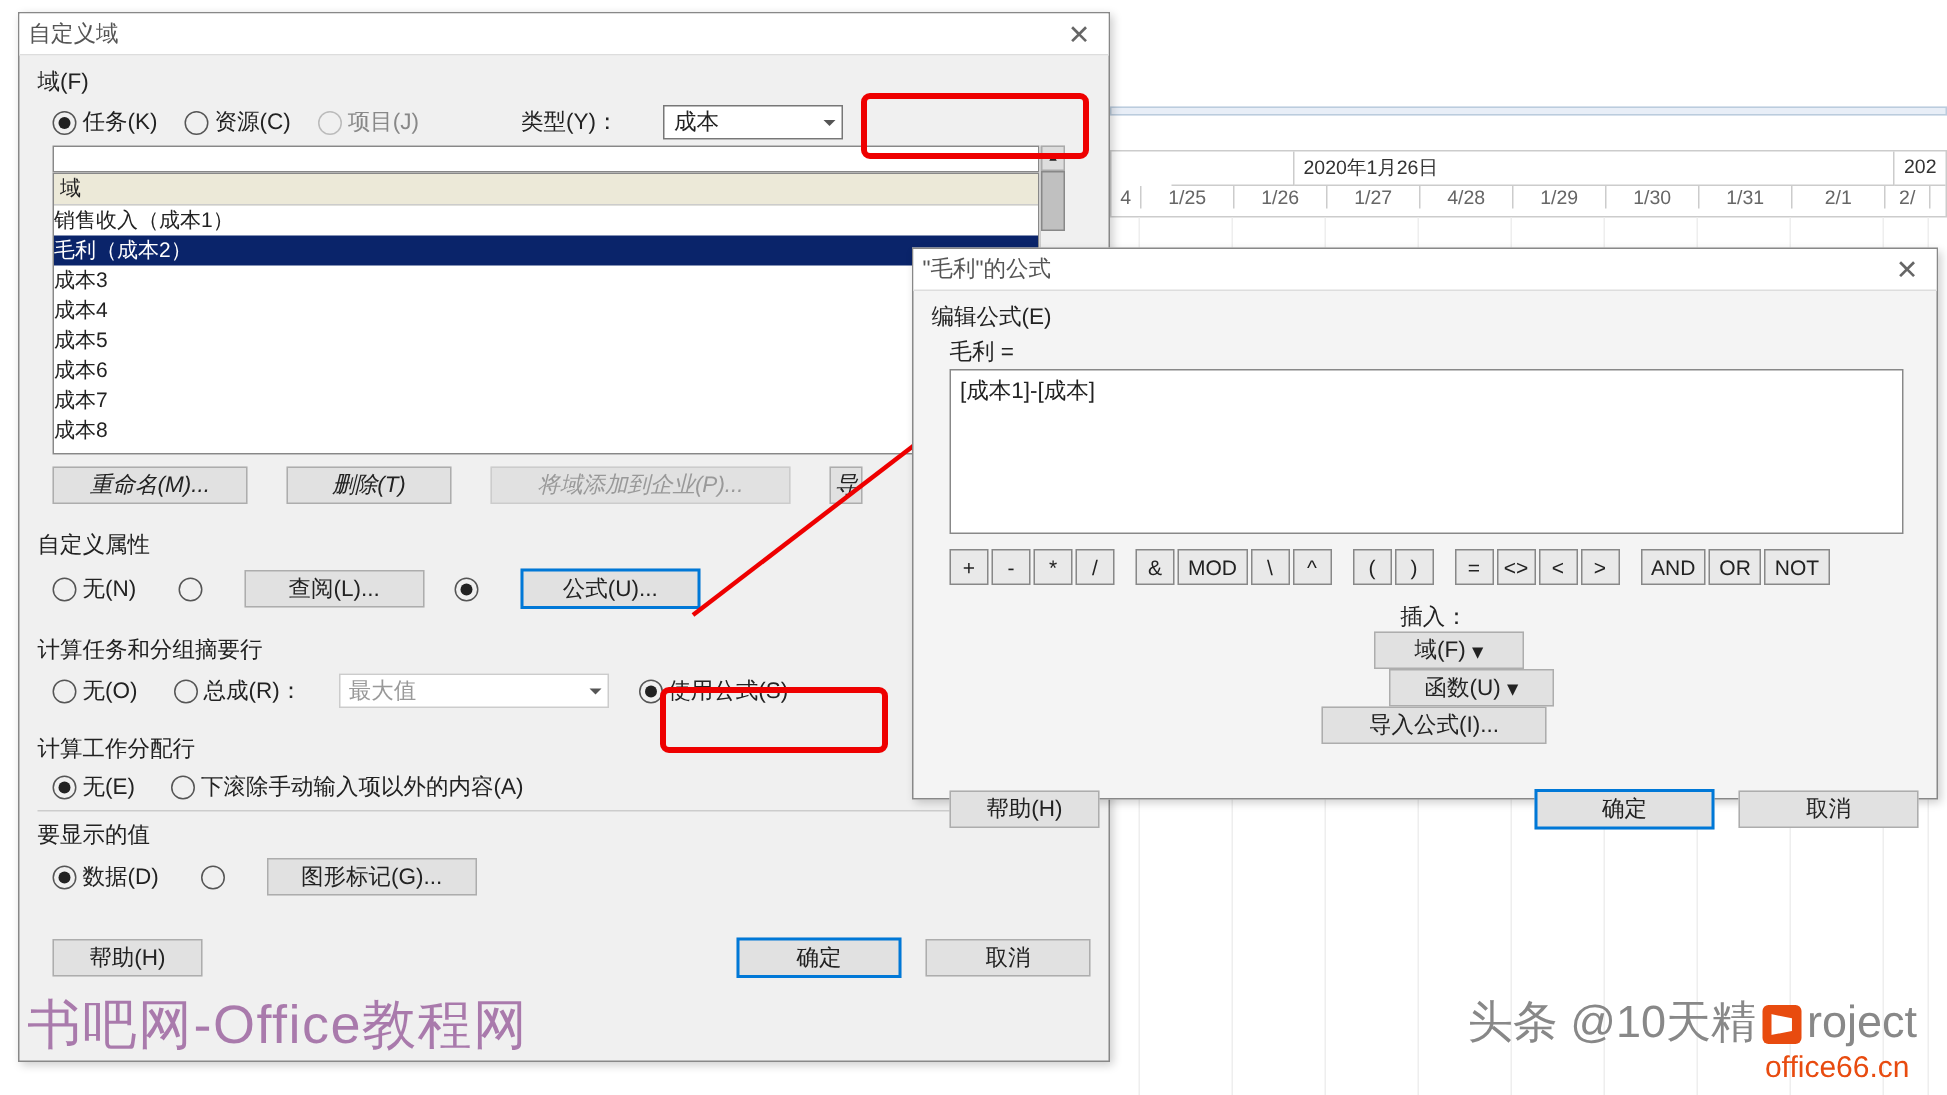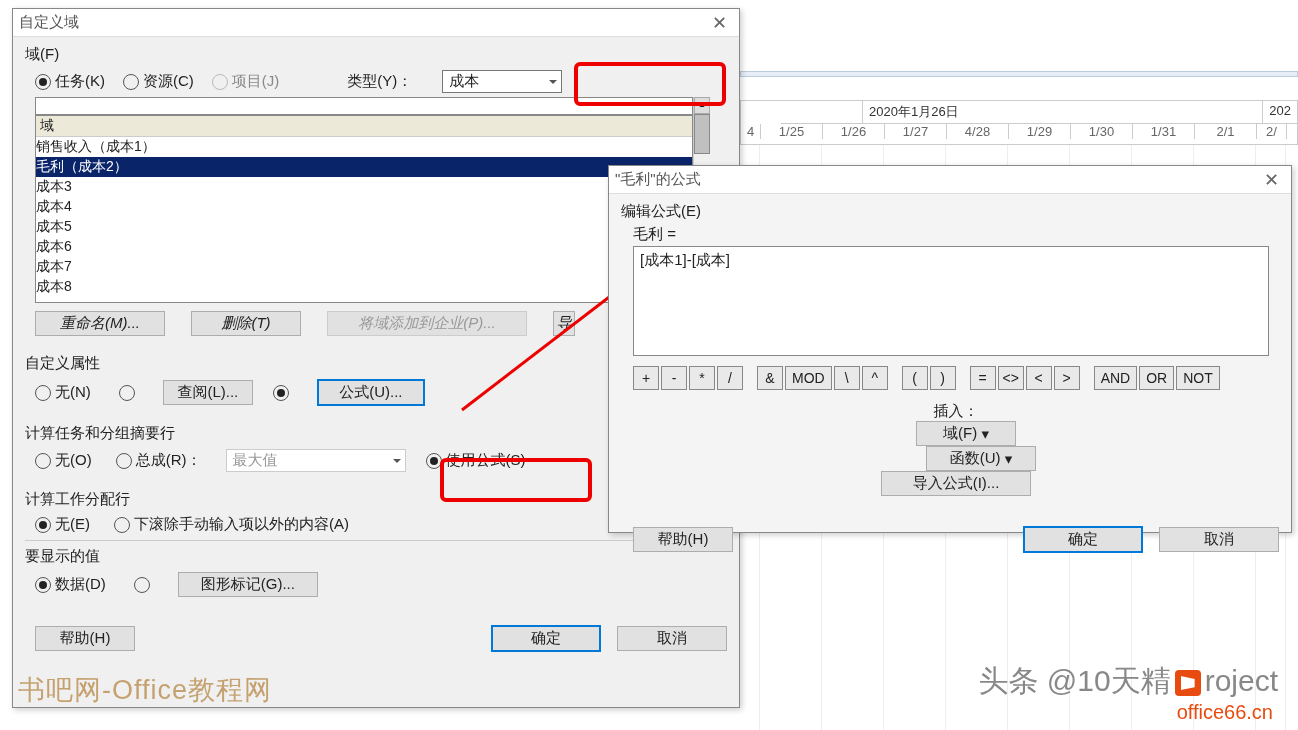--- a/index.html
+++ b/index.html
@@ -27,21 +27,21 @@
   .scrollbar { position:absolute; right:-18px; top:0; width:17px; height:100%; background:#f0f0f0; border-left:1px solid #ccc; display:flex; flex-direction:column; }
   .sb-btn { height:17px; background:#ddd; border:1px solid #aaa; font-size:10px; text-align:center; }
   .sb-thumb { flex:0 0 40px; background:#c0c0c0; border:1px solid #888; }
   .red-box { position:absolute; border:4px solid #e00; border-radius:6px; }
   .sep { border-top:1px solid #ccc; margin:6px 0; }
   .select { border:1px solid #777; background:#fff; padding:1px 14px 1px 6px; font-size:15px; position:relative; display:inline-block; }
   .select::after { content:""; position:absolute; right:4px; top:50%; border:4px solid transparent; border-top-color:#555; transform:translateY(-2px); }
   .formula-area { border:1px solid #888; background:#fff; width:636px; height:110px; padding:4px 6px; font-size:15px; }
   .op-btn { border:1px solid #888; background:#e9e9e9; width:26px; height:24px; font-size:14px; text-align:center; line-height:22px; display:inline-block; }
   .op-btn.w { width:auto; padding:0 6px; }
-  .watermark { position:absolute; font-size:27px; color:#a16207; opacity:0.55; font-weight:400; left:18px; bottom:22px; letter-spacing:1px; }
+  .watermark { position:absolute; font-size:36px; color:#701a75; opacity:0.55; font-weight:400; left:18px; bottom:22px; letter-spacing:1px; }
   .watermark2 { position:absolute; right:20px; bottom:28px; font-size:30px; color:#888; }
   .logo { display:inline-block; width:26px; height:26px; background:#e84b0f; border-radius:4px; vertical-align:middle; margin:0 4px; position:relative;}
   .logo::after { content:""; position:absolute; left:6px; top:6px; width:14px; height:14px; background:#fff; clip-path:polygon(0 0,100% 20%,100% 80%,0 100%); }
   .url { position:absolute; right:25px; bottom:6px; color:#e84b0f; font-size:20px;}
 </style>
 </head>
 <body>
 
 <div class="gantt-bg">
   <div style="position:absolute;left:740px;top:71px;height:6px;width:558px;background:#e8eef7;border:1px solid #bcd;"></div>
@@ -134,27 +134,27 @@
 
     <div style="margin-top:18px">自定义属性</div>
     <div style="margin:6px 0 0 10px;display:flex;align-items:center;gap:10px;">
       <span class="radio">
           <span class="radio-circle"></span>
           <span>无(N)</span>
         </span>
       <span class="radio">
           <span class="radio-circle"></span>
         </span>
-      <span class="btn" style="width:90px">查阅(L)...</span>
+      <span class="btn" style="width:120px">查阅(L)...</span>
       <span class="radio" style="margin-left:10px">
           <span class="radio-circle">
             <span class="radio-dot"></span>
           </span>
         </span>
-      <span class="btn sel" style="width:108px">公式(U)...</span>
+      <span class="btn sel" style="width:120px">公式(U)...</span>
     </div>
 
     <div style="margin-top:18px">计算任务和分组摘要行</div>
     <div style="margin:6px 0 0 10px;display:flex;align-items:center;gap:6px;">
       <span class="radio">
           <span class="radio-circle"></span>
           <span>无(O)</span>
         </span>
       <span class="radio">
           <span class="radio-circle"></span>

